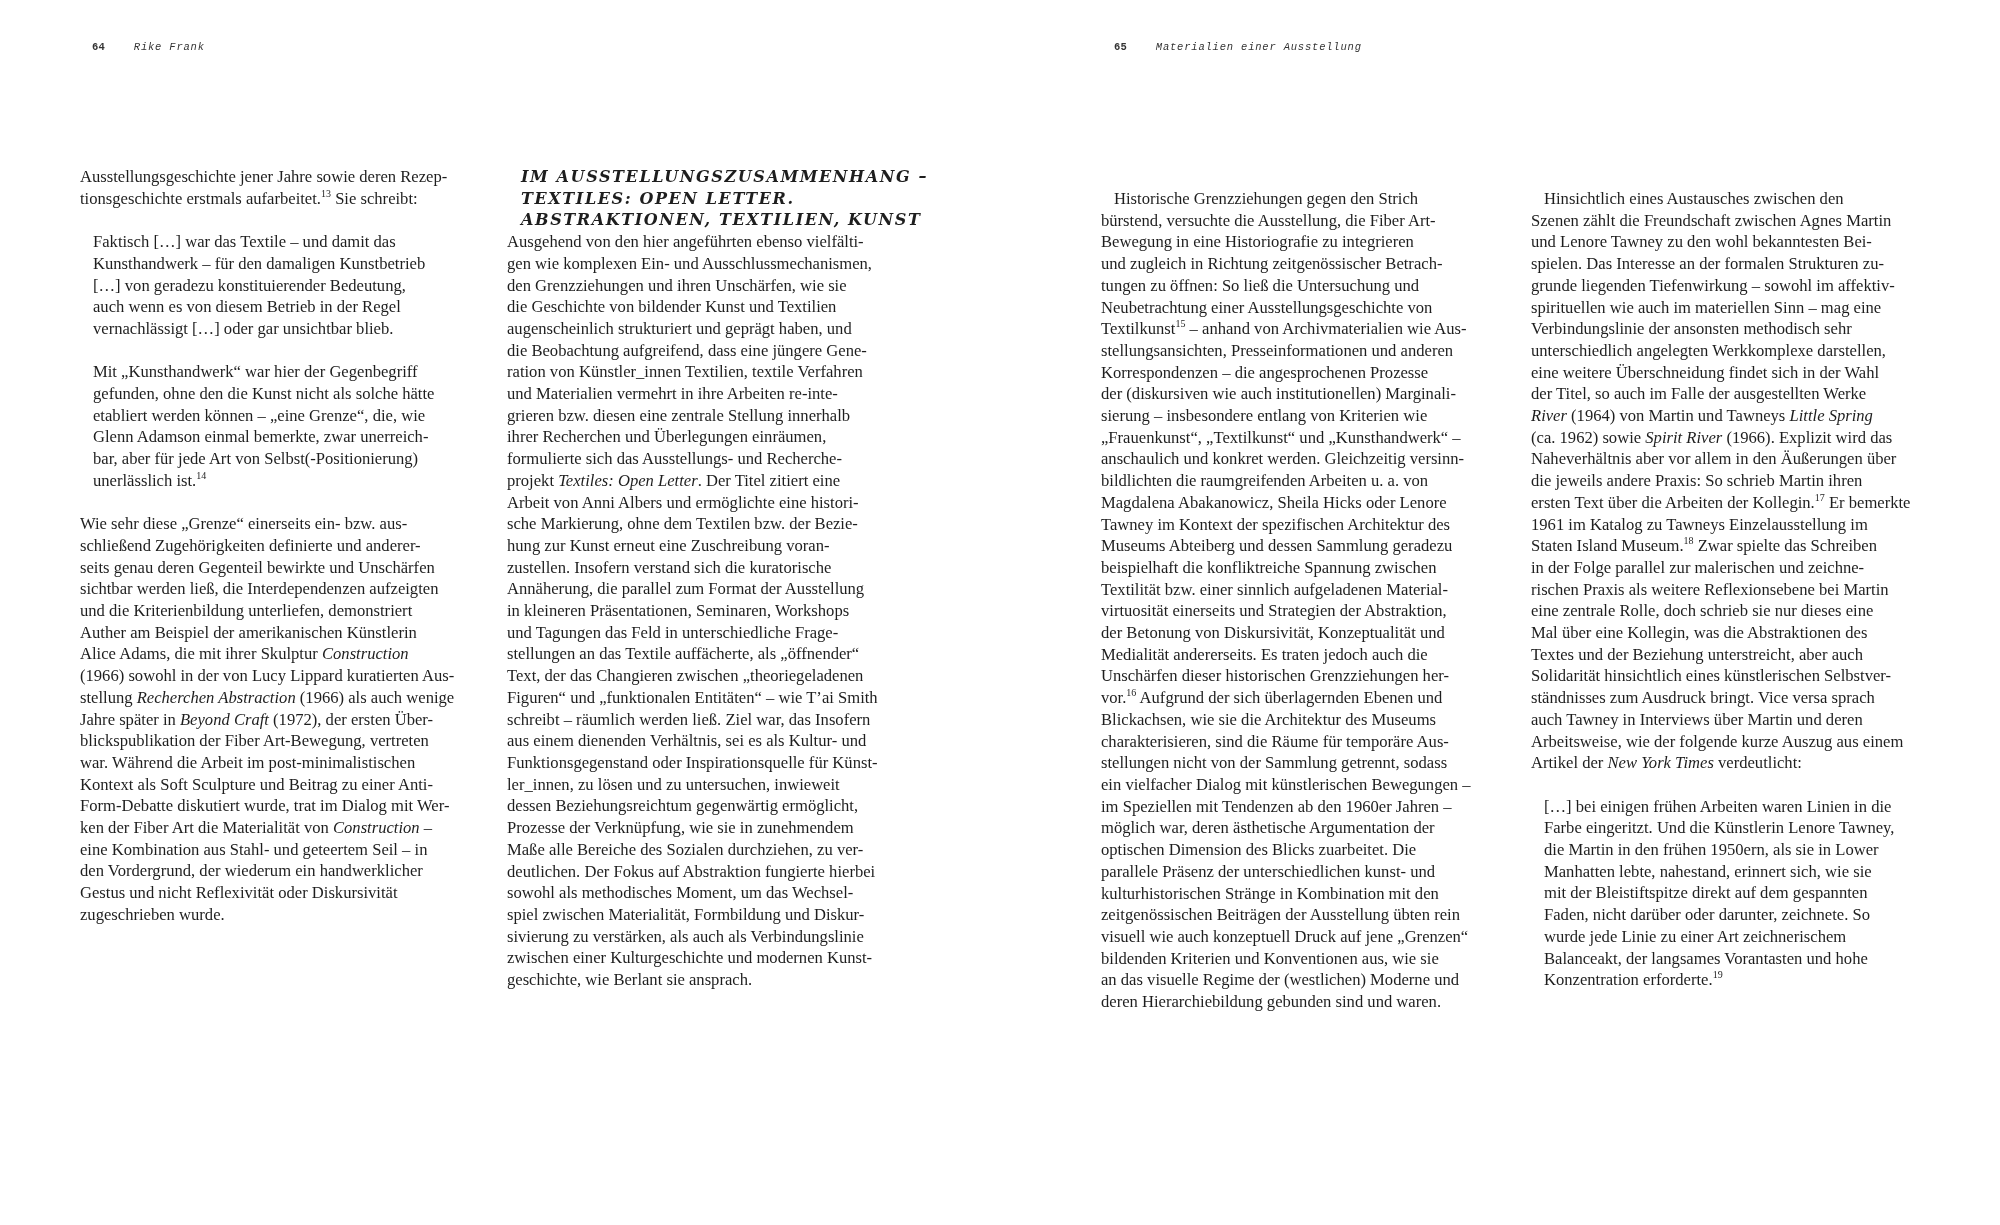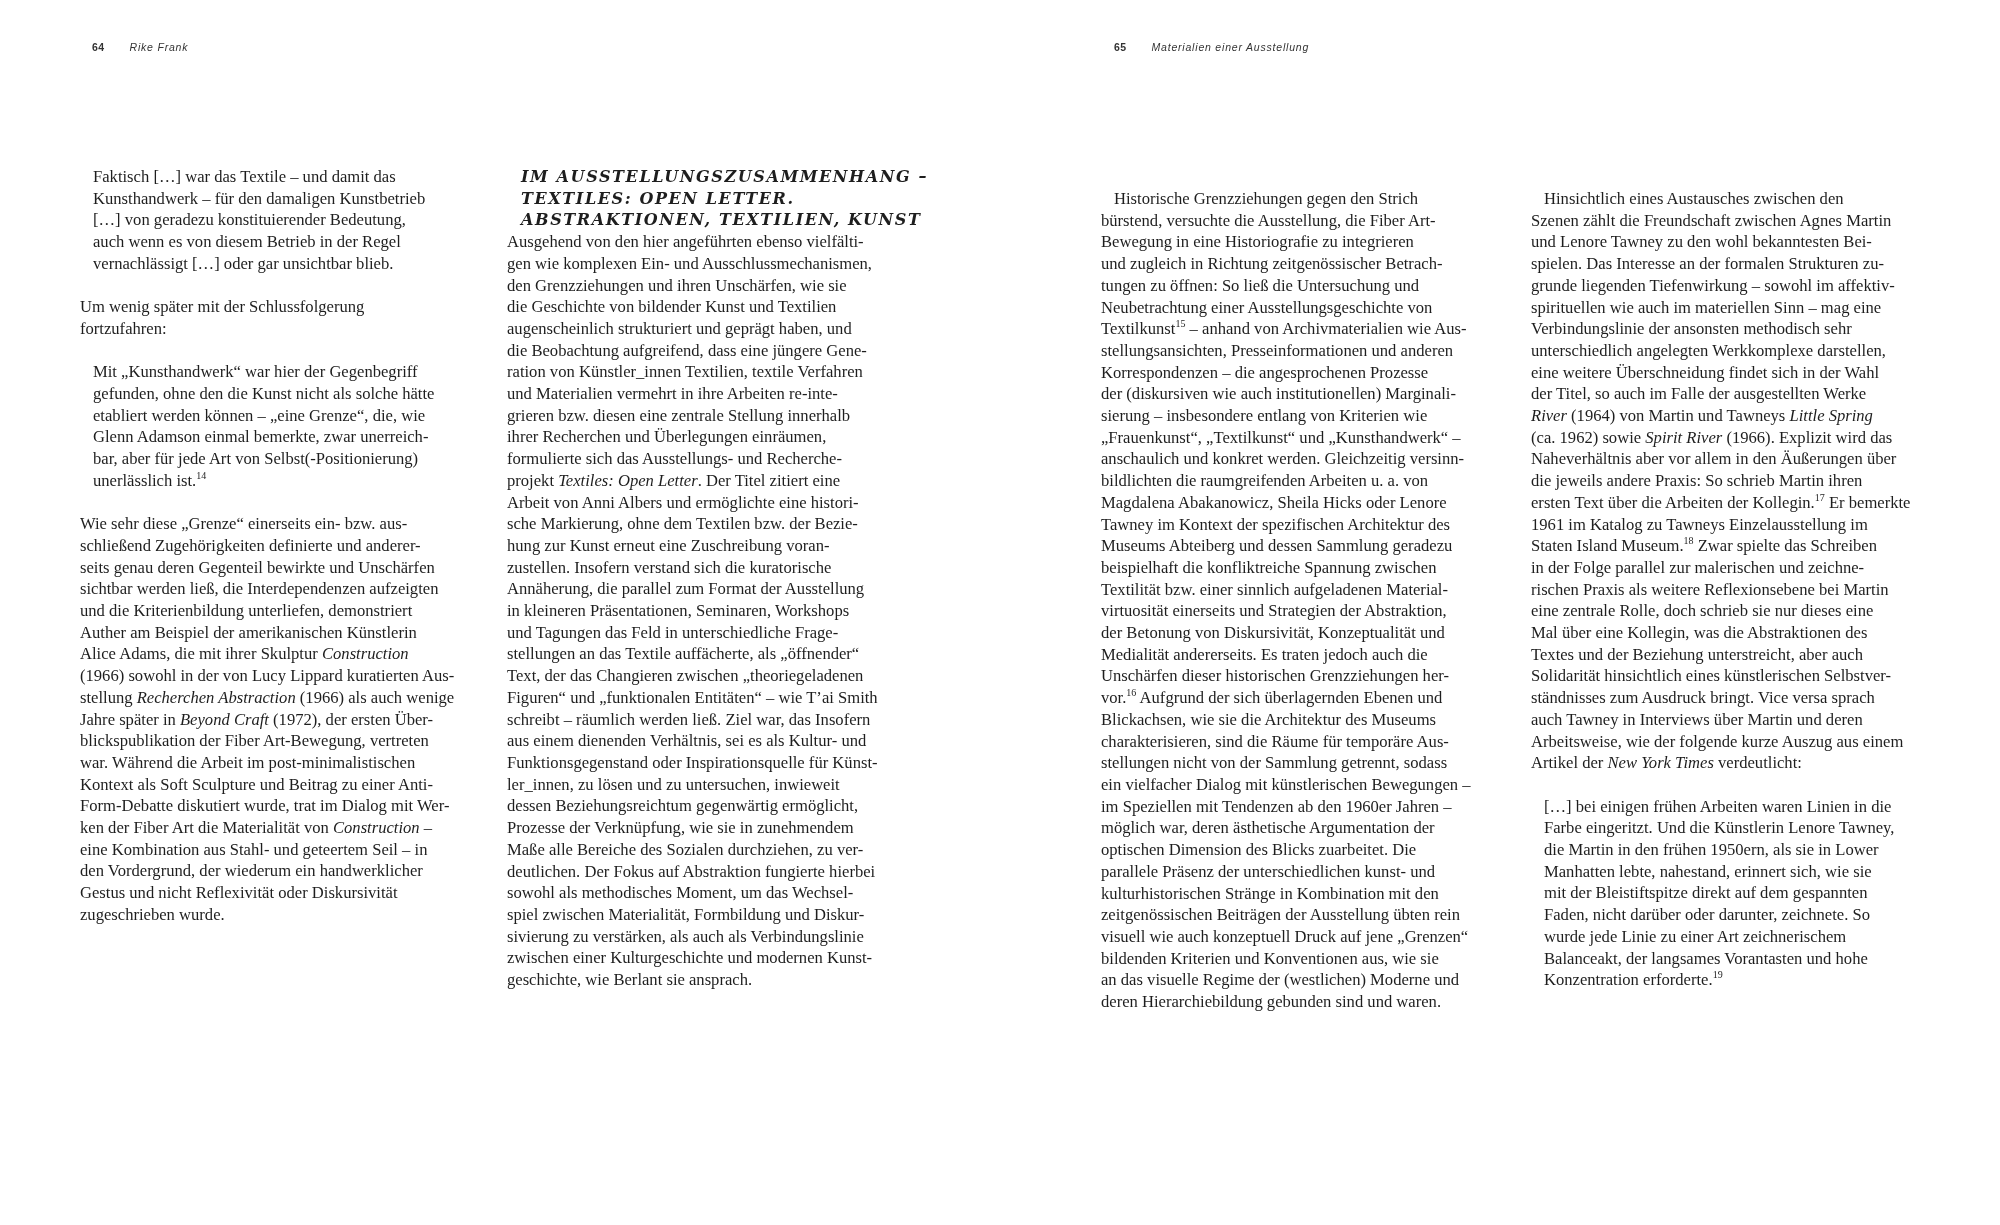--- a/index.html
+++ b/index.html
@@ -8,21 +8,21 @@
     font-family: "DejaVu Serif", "Liberation Serif", serif;
     color: #1e1e1e;
   }
   .spread { position: absolute; inset: 0; }
   .page { position: absolute; top: 0; height: 1225px; }
   .page-left { left: 0; width: 1000px; }
   .page-right { left: 1000px; width: 1000px; }
 
   .running-head {
     position: absolute; top: 41px; font-size: 10.5px; color: #333;
-    font-family: Liberation Sans, sans-serif; letter-spacing: 0.3px;
+    font-family: Liberation Mono, monospace; letter-spacing: 0.3px;
   }
   .running-head .folio { font-weight: bold; margin-right: 22px; }
   .running-head .rh-title { font-style: italic; letter-spacing: 0.8px; }
   .page-left .running-head { left: 92px; }
   .page-right .running-head { left: 114px; }
 
   .col {
     position: absolute; top: 166px;
     font-family: "Liberation Serif", "DejaVu Serif", serif;
     font-size: 16.6px; line-height: 21.7px; color: #1e1e1e;
@@ -50,33 +50,33 @@
 
 <div class="spread">
 
   <div class="page page-left">
     <div class="running-head">
       <span class="folio">64</span>
       <span class="rh-title">Rike Frank</span>
     </div>
 
     <div class="col col1">
+      <div class="para">
+        <span class="line">Ausstellungsgeschichte jener Jahre sowie deren Rezep-</span>
+        <span class="line"><span>tionsgeschichte erstmals aufarbeitet.</span><sup>13</sup><span> Sie schreibt:</span></span>
+      </div>
 
       <div class="quote">
         <span class="line">Faktisch […] war das Textile – und damit das</span>
         <span class="line">Kunsthandwerk – für den damaligen Kunstbetrieb</span>
         <span class="line">[…] von geradezu konstituierender Bedeutung,</span>
         <span class="line">auch wenn es von diesem Betrieb in der Regel</span>
         <span class="line">vernachlässigt […] oder gar unsichtbar blieb.</span>
       </div>
 
-      <div class="para">
-        <span class="line">Um wenig später mit der Schlussfolgerung</span>
-        <span class="line">fortzufahren:</span>
-      </div>
 
       <div class="quote">
         <span class="line">Mit „Kunsthandwerk“ war hier der Gegenbegriff</span>
         <span class="line">gefunden, ohne den die Kunst nicht als solche hätte</span>
         <span class="line">etabliert werden können – „eine Grenze“, die, wie</span>
         <span class="line">Glenn Adamson einmal bemerkte, zwar unerreich-</span>
         <span class="line">bar, aber für jede Art von Selbst(-Positionierung)</span>
         <span class="line"><span>unerlässlich ist.</span><sup>14</sup></span>
       </div>
 

